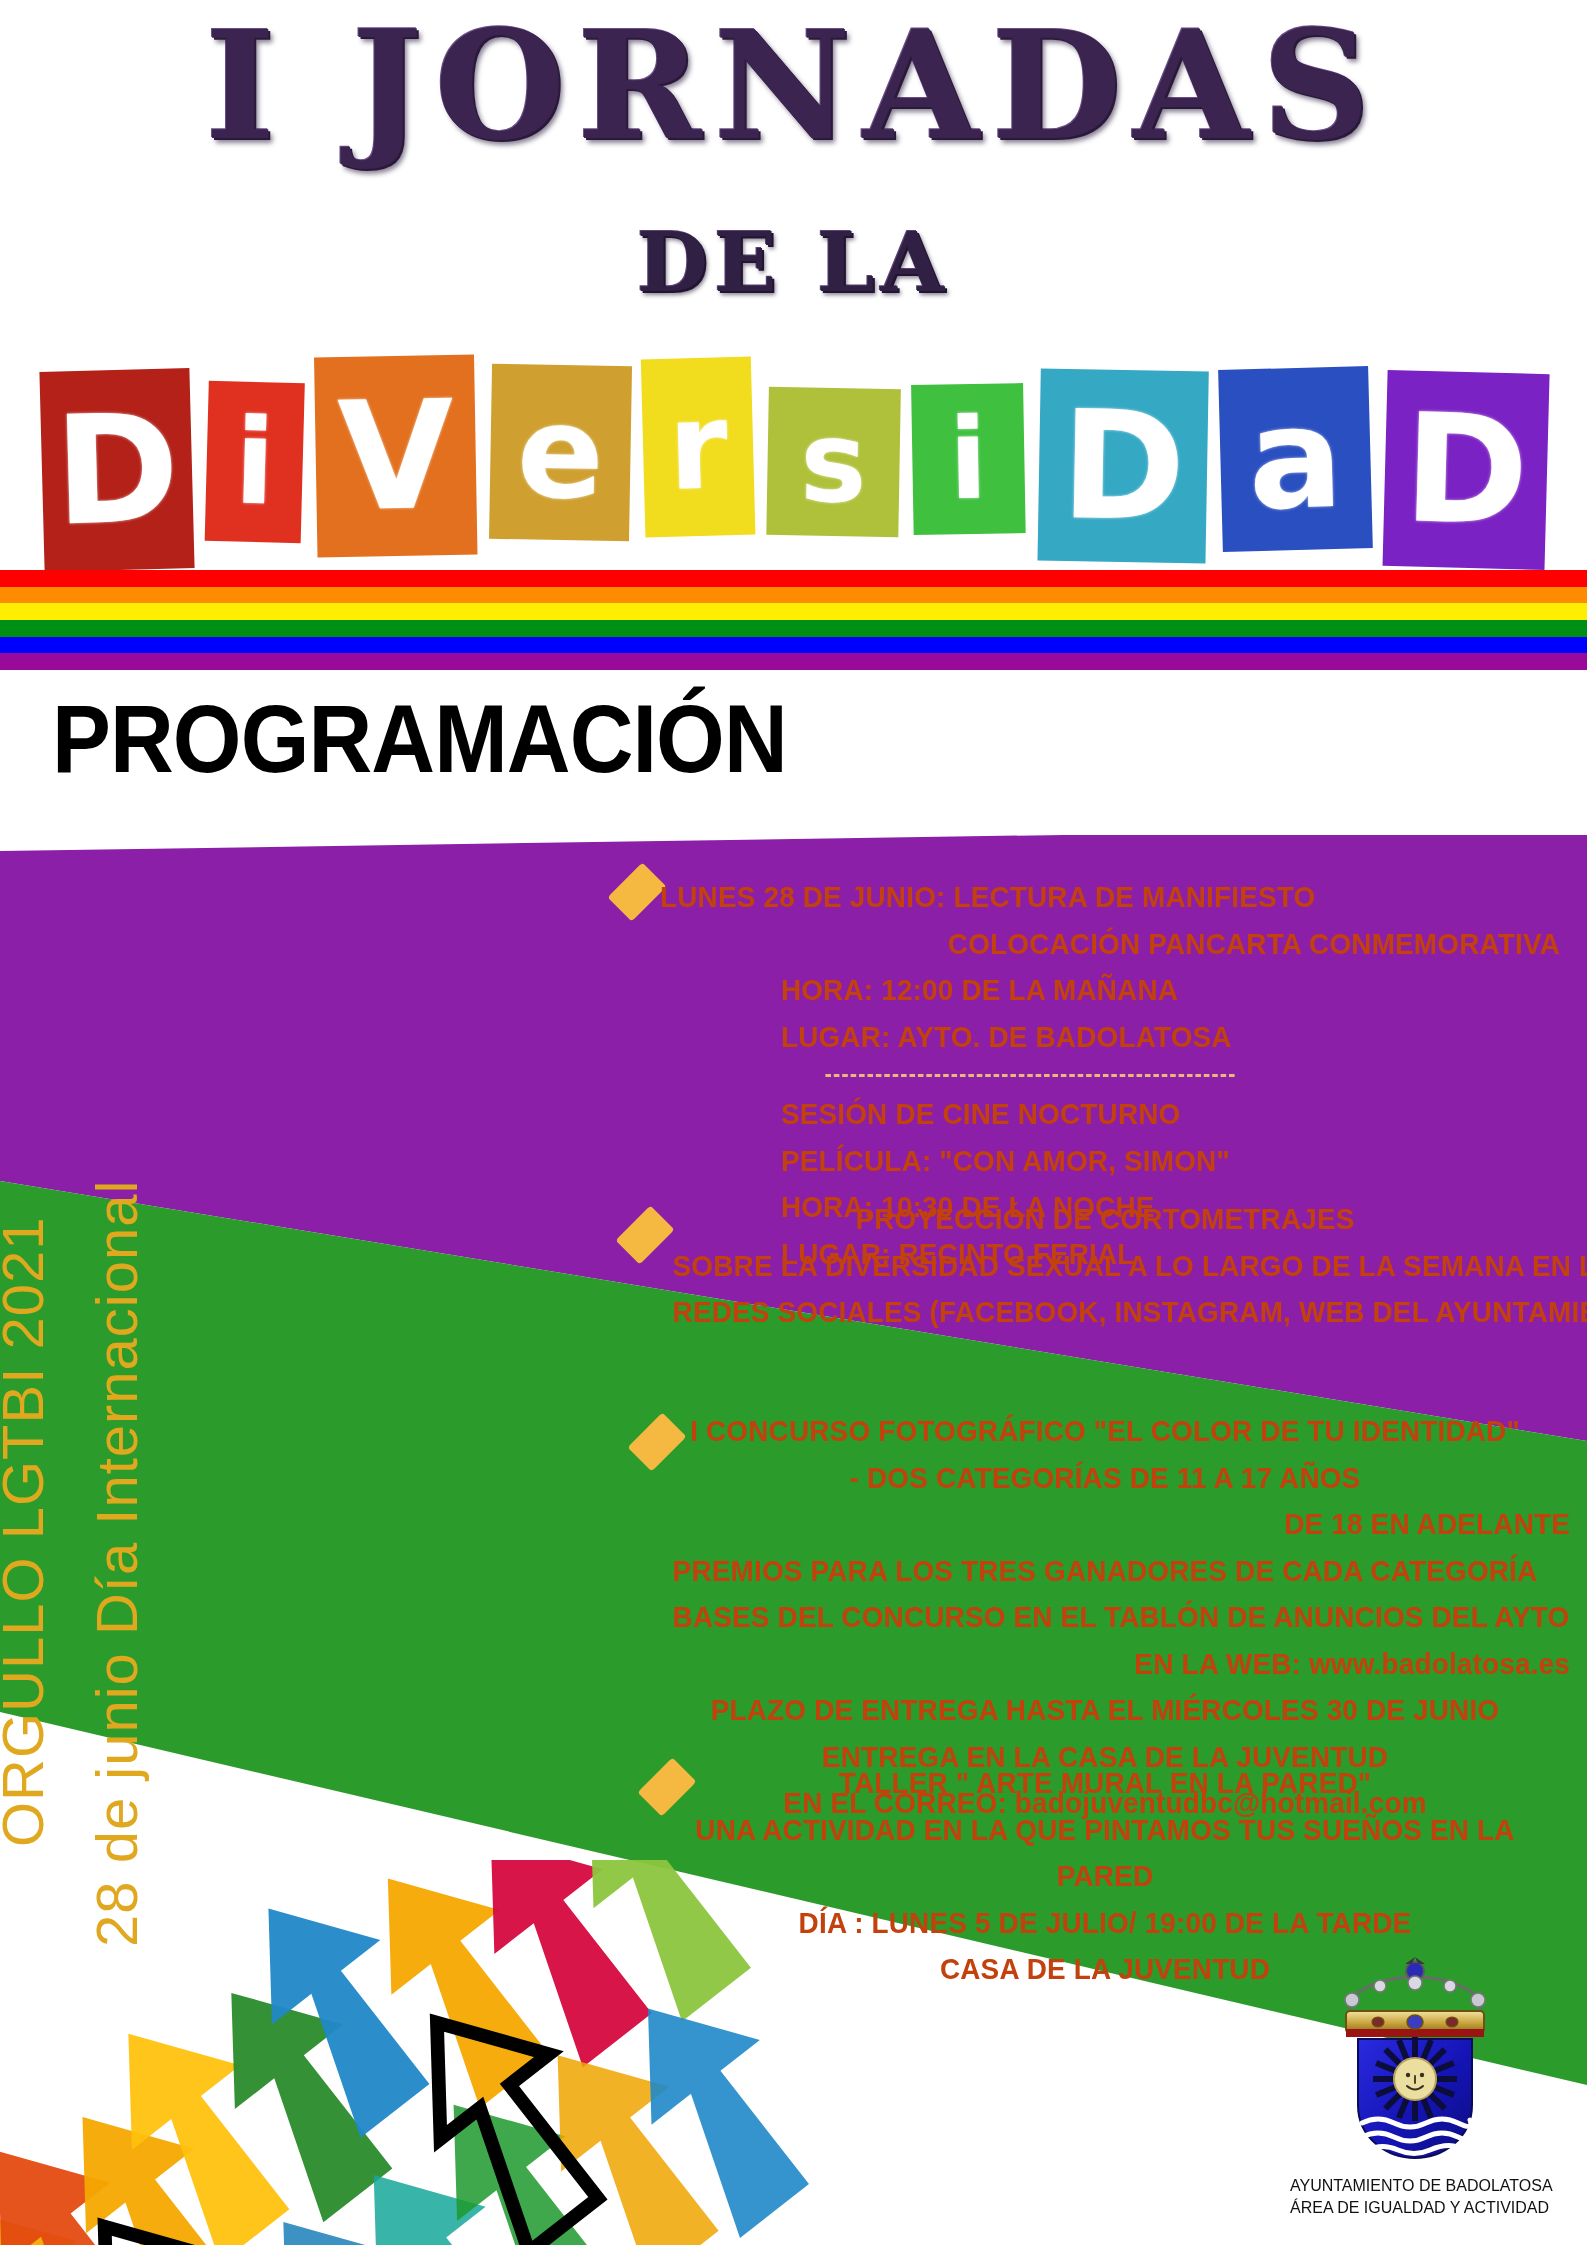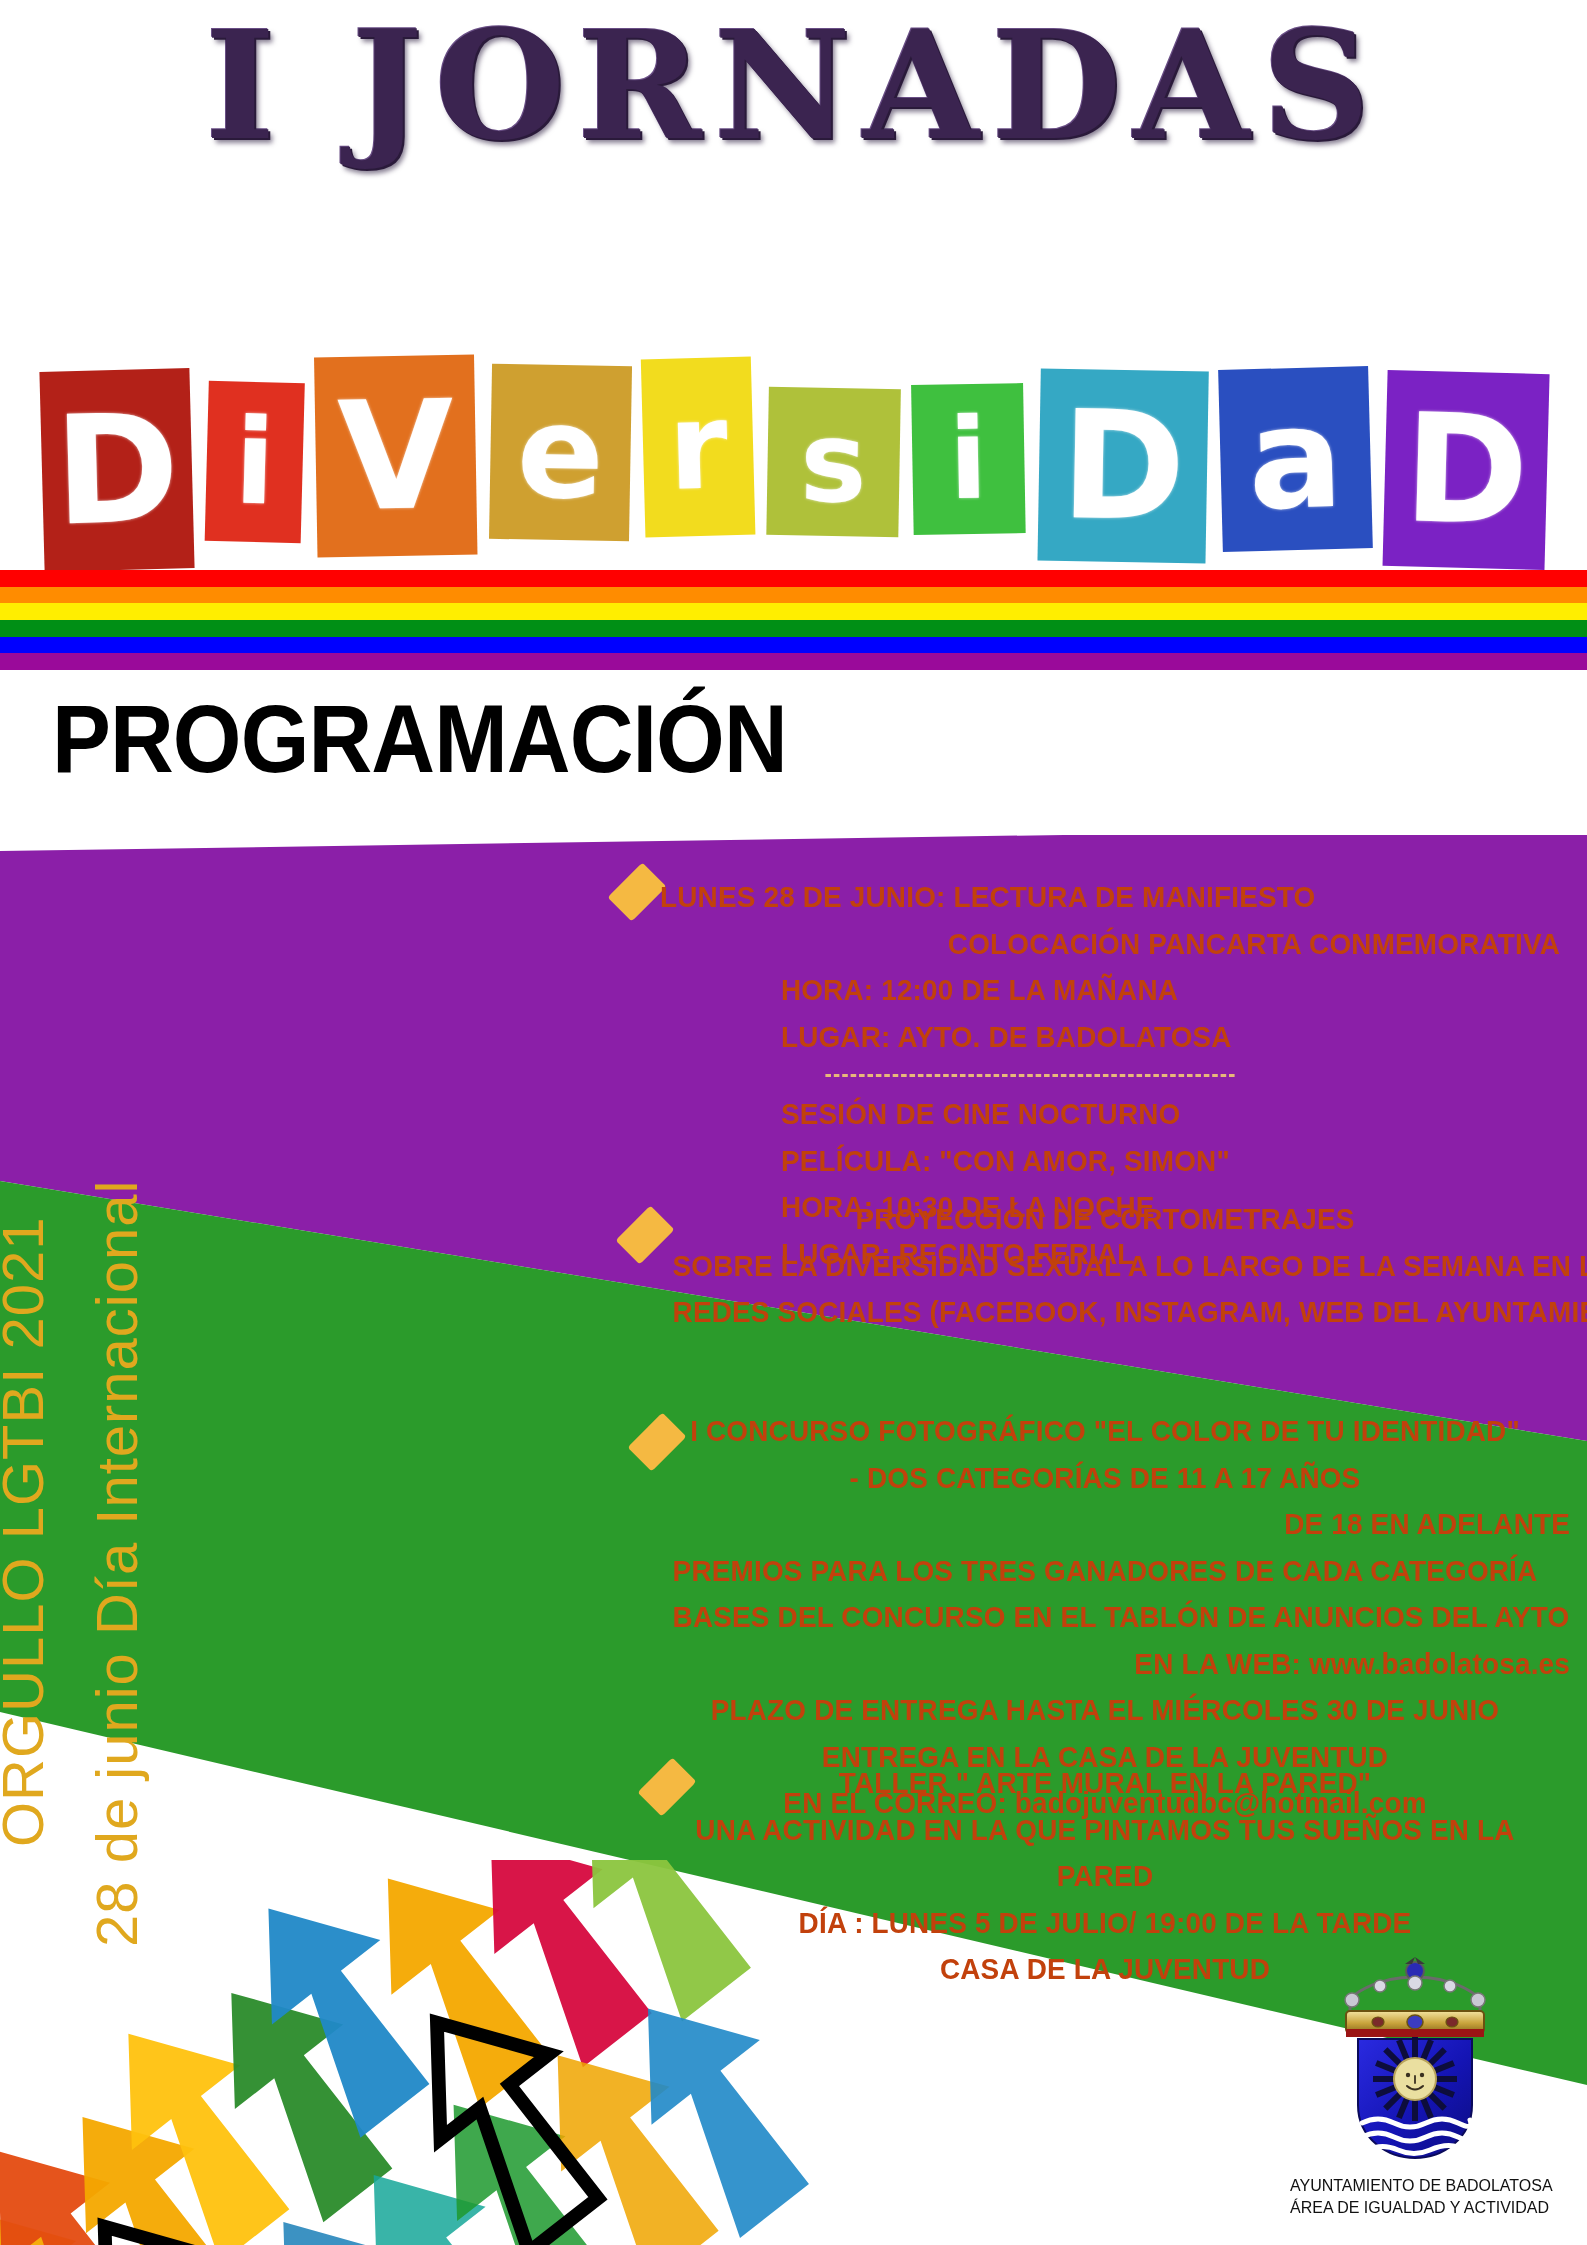--- a/index.html
+++ b/index.html
@@ -155,20 +155,21 @@
   <svg id="bands" viewBox="0 0 1587 2245" preserveAspectRatio="none">
     <rect x="0" y="0" width="1587" height="2245" fill="#ffffff"></rect>
 
     <polygon id="band-purple" points="0,851 1587,827 1587,1441 0,1181" fill="#8B1FA8"></polygon>
 
     <polygon id="band-green" points="0,1181 1587,1441 1587,2085 0,1712" fill="#2B9B2B"></polygon>
   </svg>
 
   <div id="title-area">
     <div class="jornadas">I JORNADAS</div>
+    <div class="dela">DE LA</div>
   </div>
 
   <div id="diversidad">
       <div class="dv" style="width: 150px; height: 200px; font-size: 150px; background: rgb(179, 33, 24); transform: rotate(-1.5deg) translateY(0px);">
         <span>D</span>
       </div>
       <div class="dv" style="width: 96px; height: 160px; font-size: 118px; background: rgb(224, 48, 32); transform: rotate(1.5deg) translateY(-28px);">
         <span>i</span>
       </div>
       <div class="dv" style="width: 160px; height: 200px; font-size: 150px; background: rgb(226, 112, 30); transform: rotate(-1deg) translateY(-14px);">

